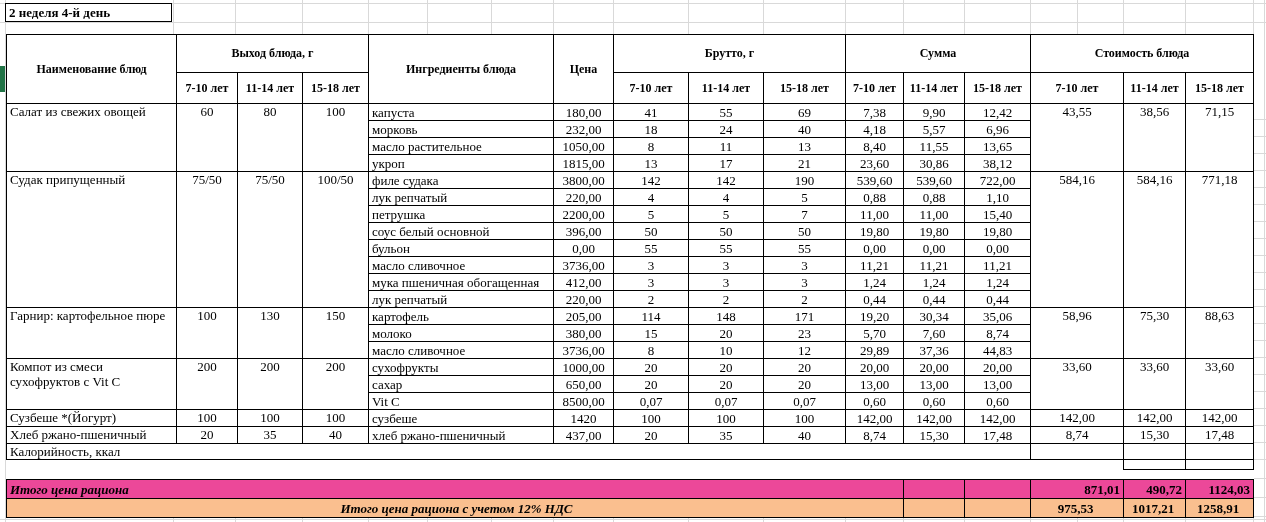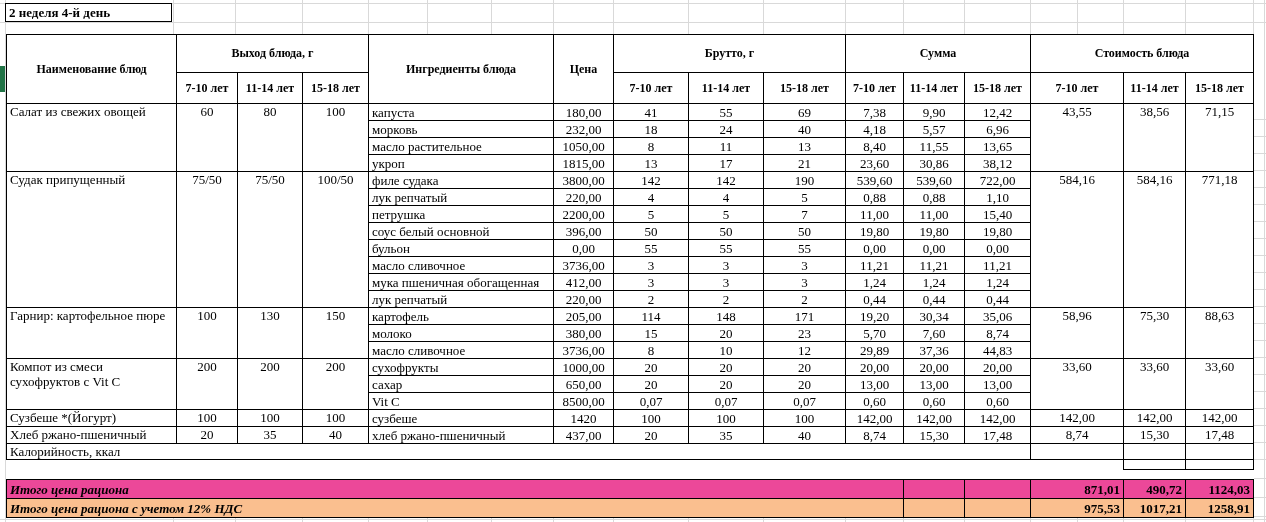--- a/index.html
+++ b/index.html
@@ -37,21 +37,21 @@
   .hdr{font-weight:bold;text-align:center;font-size:12px;white-space:normal;}
   .l{text-align:left;padding-left:3px;}
   .c{text-align:center;}
   .r{text-align:right;padding-right:3px;}
   .top{vertical-align:top;}
   .wrap{white-space:normal;}
   .cal{font-weight:normal;}
   .tot{font-weight:bold;font-style:italic;}
   .totv{font-weight:bold;margin-top:8px;}
   .bgy{background:#ec4899;}
-  .bgo{background:#fabf8f;}
+  .bgo{background:#fabf8f;text-align:center;}
 </style>
 </head>
 <body>
 
 <div id="deco">
     <div class="vline" style="left: 173px; top: 0px; height: 34px;"></div>
     <div class="vline" style="left: 173px; top: 516px; height: 6px;"></div>
     <div class="vline" style="left: 235px; top: 0px; height: 34px;"></div>
     <div class="vline" style="left: 235px; top: 516px; height: 6px;"></div>
     <div class="vline" style="left: 302px; top: 0px; height: 34px;"></div>

